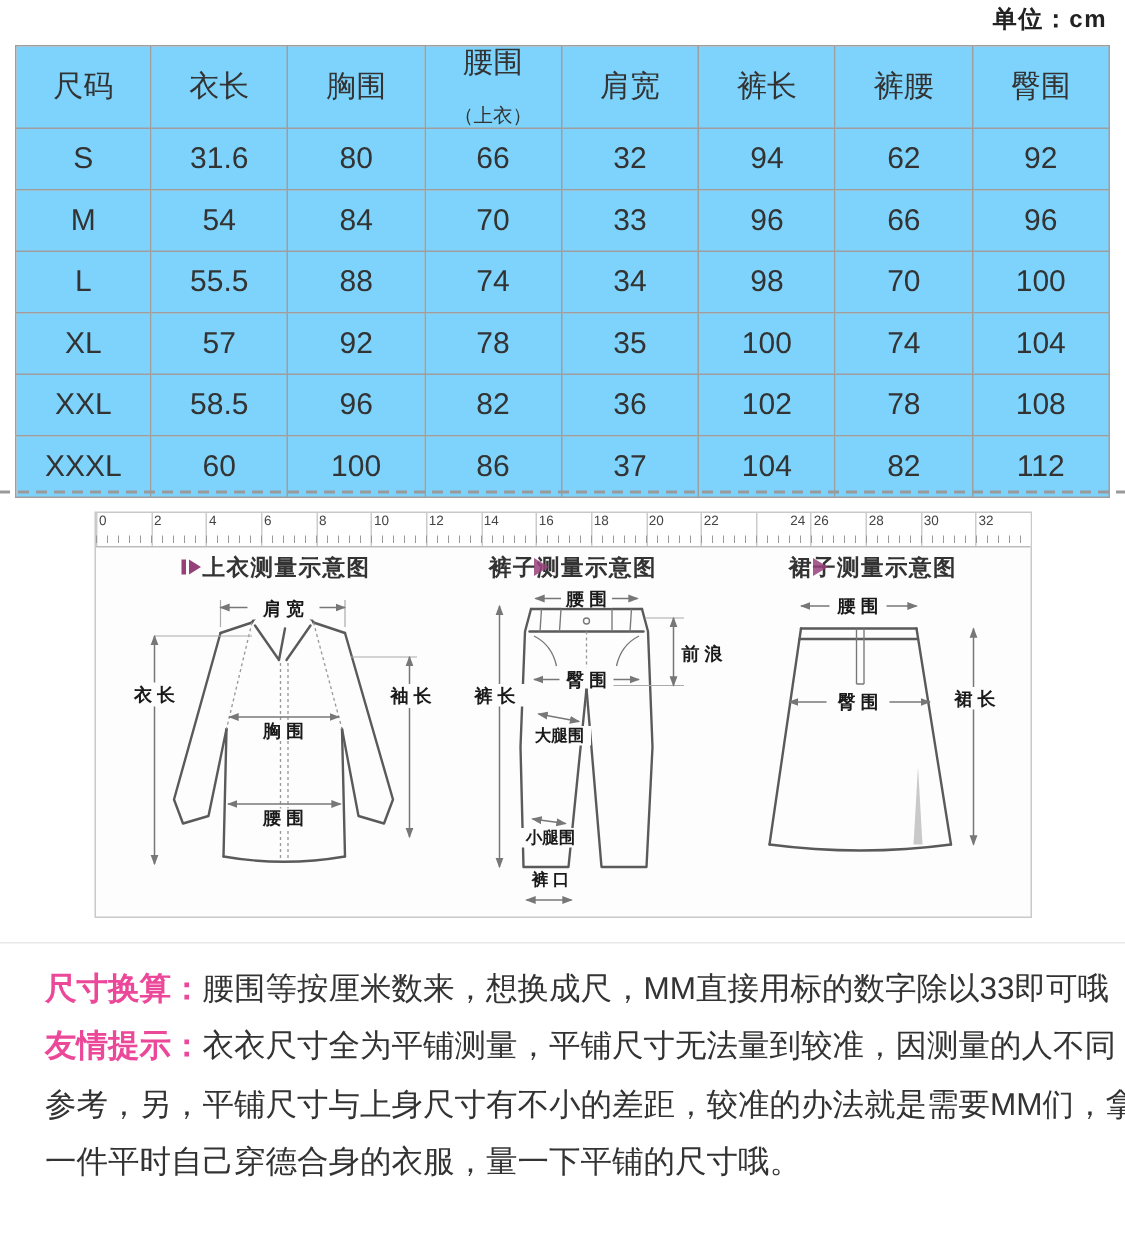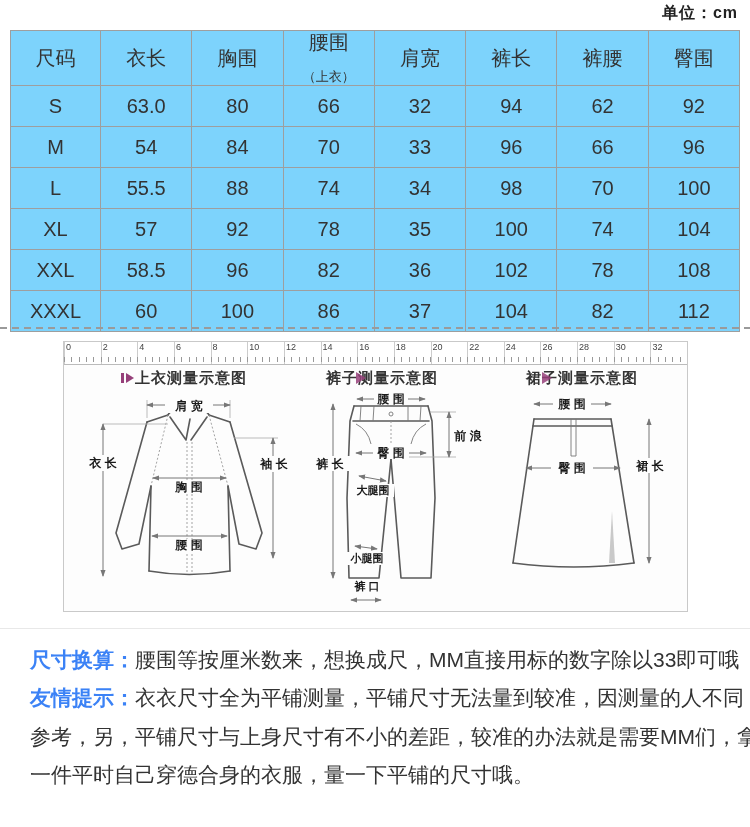--- a/index.html
+++ b/index.html
@@ -53,21 +53,21 @@
   .lbl{font-family:"Liberation Sans",sans-serif;font-size:12px;font-weight:bold;
         fill:#1a1a1a;text-anchor:middle;}
   .lbs{font-size:11px;}
   .lblbg{fill:#fdfdfd;}
 
   
   .notesep{position:absolute;top:628px;left:0;width:750px;height:1px;background:#e8e8e8;}
   .notes{position:absolute;top:641px;left:30px;width:700px;font-size:21px;
         line-height:38.4px;color:#333;}
   .note-line{white-space:nowrap;}
-  .note-line b{font-weight:bold;color:#3b82f6;margin-top:29px;}
+  .note-line b{font-weight:bold;color:#ec4899;margin-top:29px;}
 </style>
 </head>
 <body>
 
 <div class="page">
 
   <div class="unit">单位：cm</div>
 
   <table class="size-table">
     <thead>
@@ -95,21 +95,21 @@
             <div class="hl">裤腰</div>
           </th>
           <th>
             <div class="hl">臀围</div>
           </th>
         </tr>
     </thead>
     <tbody>
         <tr>
           <td>S</td>
-          <td>63.0</td>
+          <td>31.6</td>
           <td>80</td>
           <td>66</td>
           <td>32</td>
           <td>94</td>
           <td>62</td>
           <td>92</td>
         </tr>
         <tr>
           <td>M</td>
           <td>54</td>
@@ -185,21 +185,21 @@
         <span class="rnum" style="left: 258.55px;">14</span>
         <i class="rtick" style="left: 293.2px;"></i>
         <span class="rnum" style="left: 295.2px;">16</span>
         <i class="rtick" style="left: 329.85px;"></i>
         <span class="rnum" style="left: 331.85px;">18</span>
         <i class="rtick" style="left: 366.5px;"></i>
         <span class="rnum" style="left: 368.5px;">20</span>
         <i class="rtick" style="left: 403.15px;"></i>
         <span class="rnum" style="left: 405.15px;">22</span>
         <i class="rtick" style="left: 439.8px;"></i>
-        <span class="rnum" style="left: 441.8px;">24</span>
+        <span class="rnum" style="left: 441.8px; padding-left: 21px;">24</span>
         <i class="rtick" style="left: 476.45px;"></i>
         <span class="rnum" style="left: 478.45px;">26</span>
         <i class="rtick" style="left: 513.1px;"></i>
         <span class="rnum" style="left: 515.1px;">28</span>
         <i class="rtick" style="left: 549.75px;"></i>
         <span class="rnum" style="left: 551.75px;">30</span>
         <i class="rtick" style="left: 586.4px;"></i>
         <span class="rnum" style="left: 588.4px;">32</span>
       </div>
 

